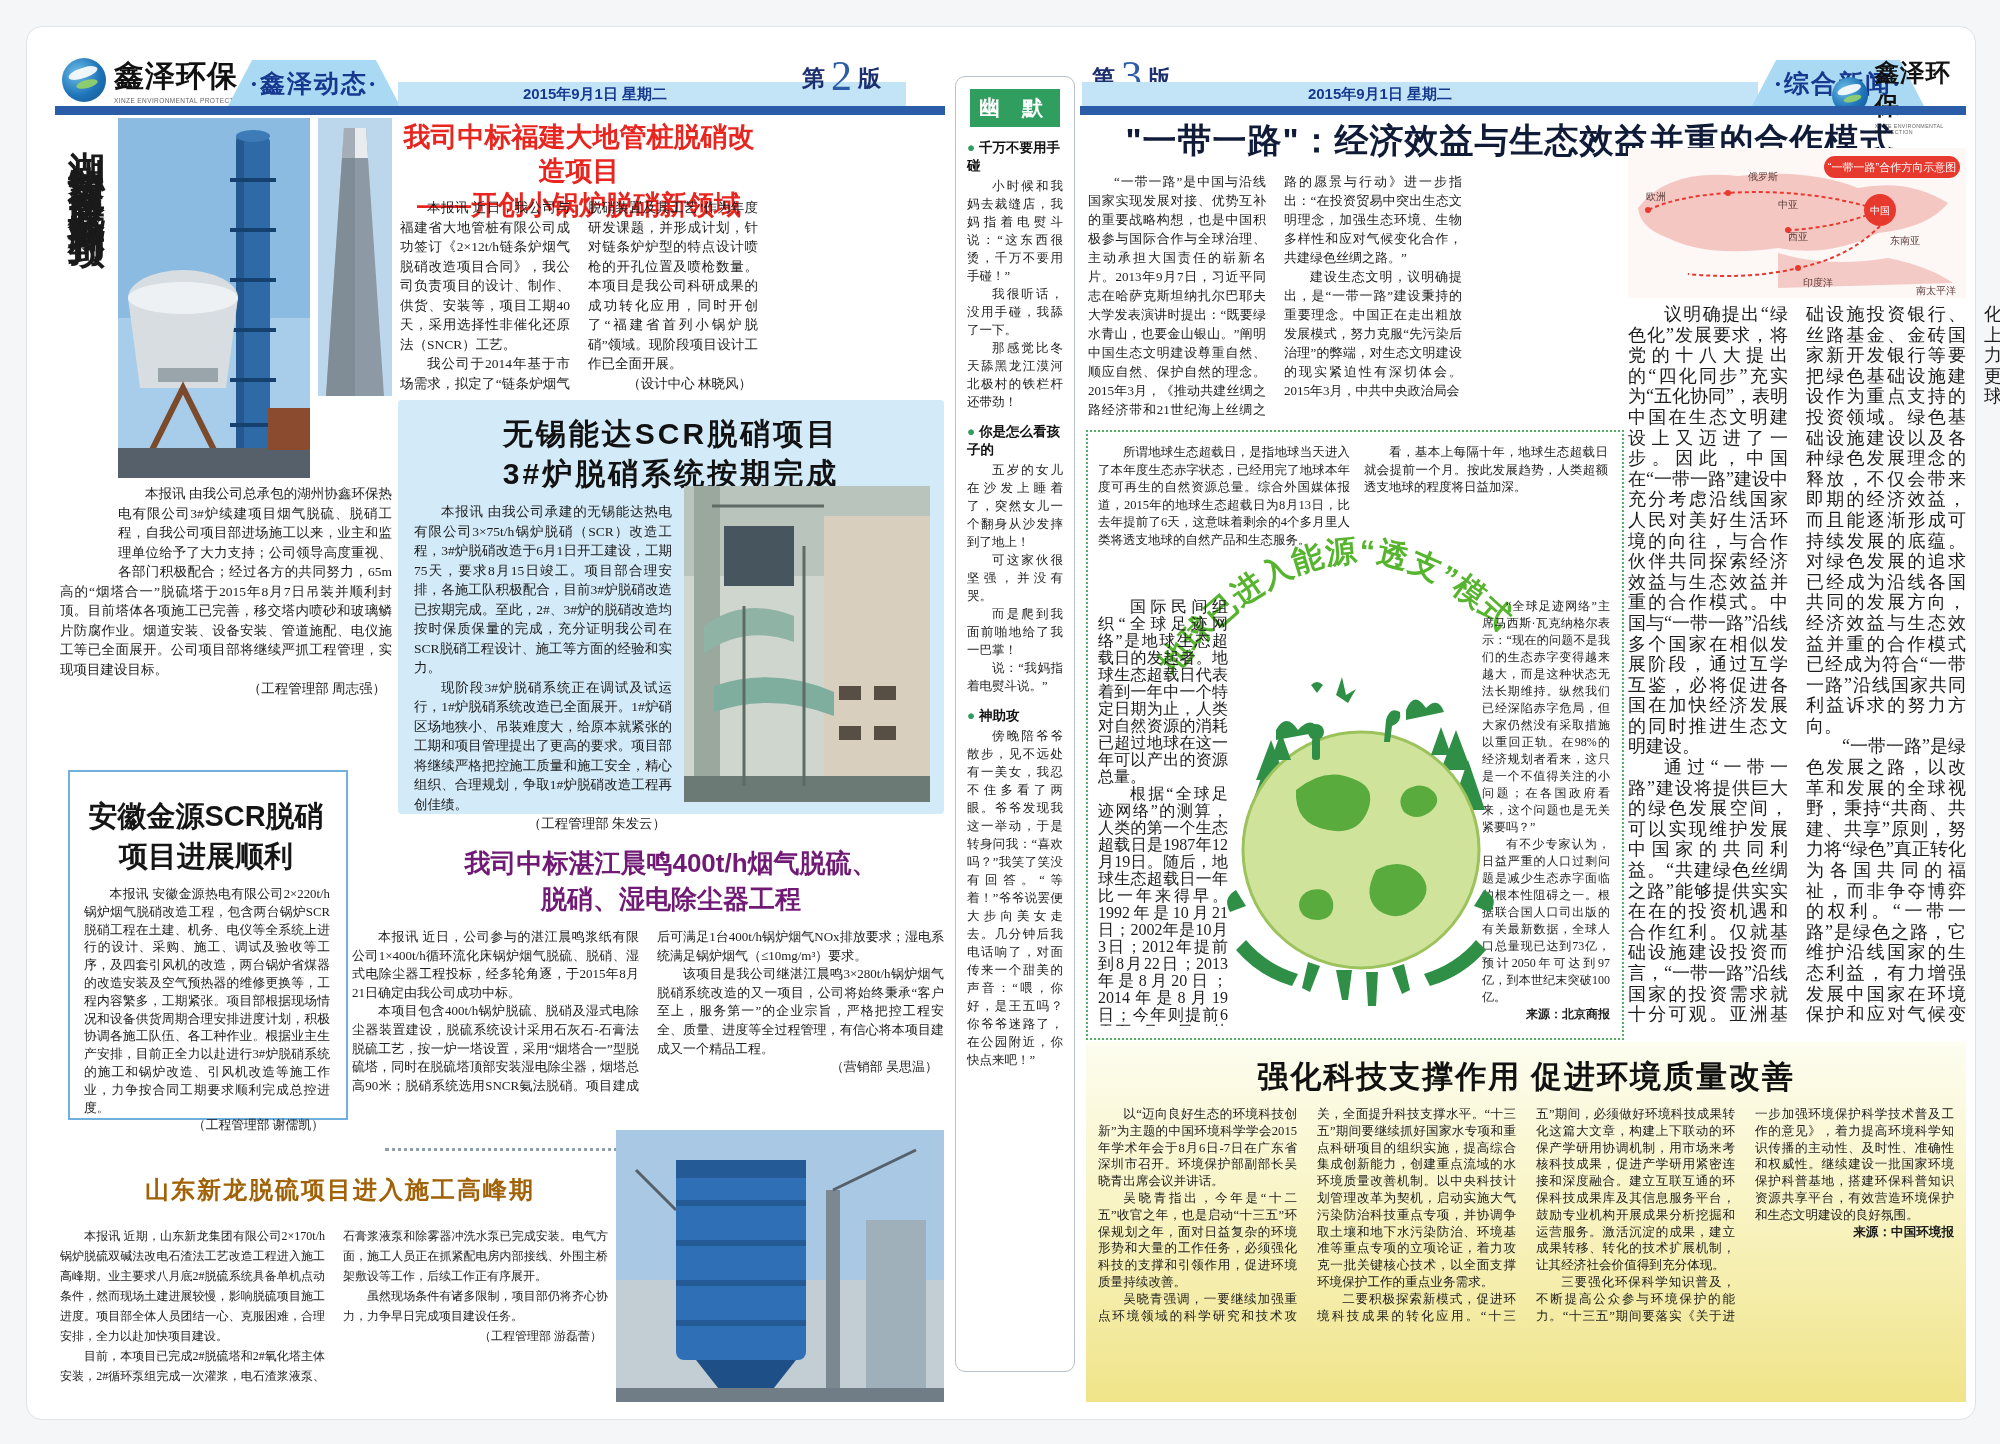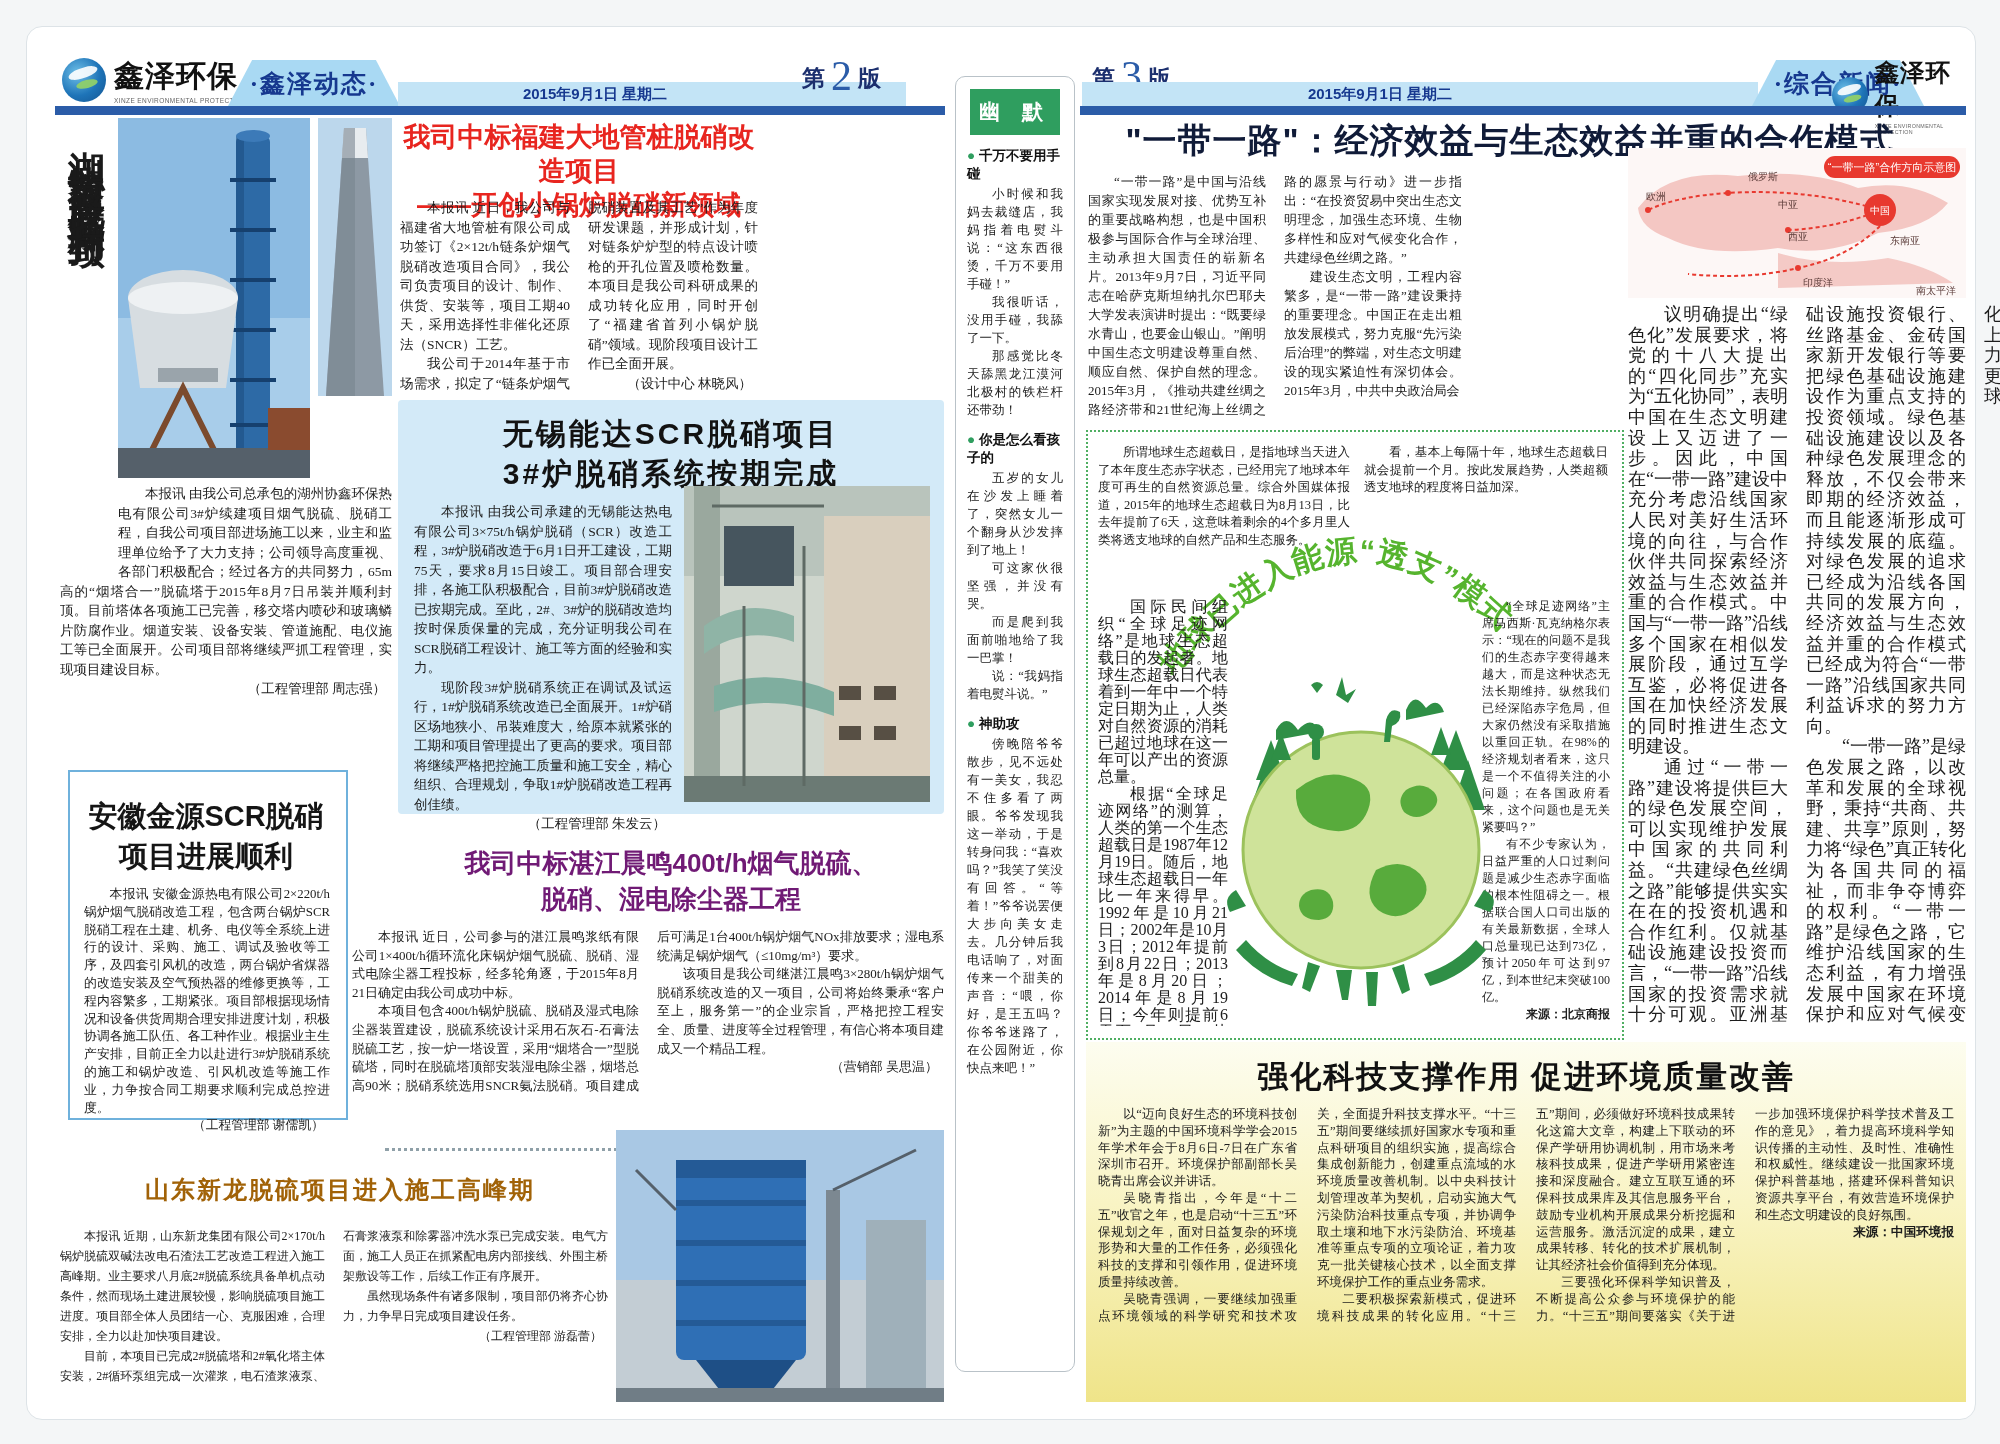--- a/index.html
+++ b/index.html
@@ -231,21 +231,21 @@
     <rect x="250" y="90" width="60" height="170" fill="#9fb0ba"></rect>
     <g stroke="#55606a" stroke-width="3" fill="none">
         <path d="M217 60 L300 20"></path>
         <path d="M20 40 L60 80"></path>
       </g>
     <rect x="0" y="258" width="328" height="14" fill="#707d86"></rect>
   </svg>
 </div>
 
 <div class="abs humor" style="left:955px;top:76px;width:118px;height:1294px;">
-  <div class="humor-head" style="margin:12px 14px 0 14px;height:46px;">幽 默</div>
+  <div class="humor-head" style="margin:12px 14px 0 14px;height:38px;">幽 默</div>
   <div style="padding:0 11px;">
     <h4>千万不要用手碰</h4>
     <div class="txt jt">
       <p>小时候和我妈去裁缝店，我妈指着电熨斗说：“这东西很烫，千万不要用手碰！”</p>
       <p>我很听话，没用手碰，我舔了一下。</p>
       <p>那感觉比冬天舔黑龙江漠河北极村的铁栏杆还带劲！</p>
     </div>
     <h4>你是怎么看孩子的</h4>
     <div class="txt jt">
       <p>五岁的女儿在沙发上睡着了，突然女儿一个翻身从沙发摔到了地上！</p>
@@ -256,21 +256,21 @@
     <h4>神助攻</h4>
     <div class="txt jt">
       <p>傍晚陪爷爷散步，见不远处有一美女，我忍不住多看了两眼。爷爷发现我这一举动，于是转身问我：“喜欢吗？”我笑了笑没有回答。“等着！”爷爷说罢便大步向美女走去。几分钟后我电话响了，对面传来一个甜美的声音：“喂，你好，是王五吗？你爷爷迷路了，在公园附近，你快点来吧！”</p>
     </div>
   </div>
 </div>
 
 <div class="abs htitle ink" style="left:1100px;top:118px;width:820px;font-size:34px;letter-spacing:1px;">"一带一路"：经济效益与生态效益并重的合作模式</div>
 <div class="abs bodytxt jt flow cols2" style="left:1088px;top:172px;width:374px;height:250px;font-size:13px;line-height:19px;">
   <p>“一带一路”是中国与沿线国家实现发展对接、优势互补的重要战略构想，也是中国积极参与国际合作与全球治理、主动承担大国责任的崭新名片。2013年9月7日，习近平同志在哈萨克斯坦纳扎尔巴耶夫大学发表演讲时提出：“既要绿水青山，也要金山银山。”阐明中国生态文明建设尊重自然、顺应自然、保护自然的理念。2015年3月，《推动共建丝绸之路经济带和21世纪海上丝绸之路的愿景与行动》进一步指出：“在投资贸易中突出生态文明理念，加强生态环境、生物多样性和应对气候变化合作，共建绿色丝绸之路。”</p>
-  <p>建设生态文明，工程内容繁多，是“一带一路”建设秉持的重要理念。中国正在走出粗放发展模式，努力克服“先污染后治理”的弊端，对生态文明建设的现实紧迫性有深切体会。2015年3月，中共中央政治局会</p>
+  <p>建设生态文明，议明确提出，是“一带一路”建设秉持的重要理念。中国正在走出粗放发展模式，努力克服“先污染后治理”的弊端，对生态文明建设的现实紧迫性有深切体会。2015年3月，中共中央政治局会</p>
 </div>
 
 <div class="abs" style="left:1628px;top:148px;width:338px;height:150px;">
   <svg width="338" height="150" viewBox="0 0 338 150">
     <rect width="338" height="150" fill="#fdf7f6"></rect>
     <path d="M10 60 Q40 20 110 28 Q180 20 230 40 Q280 30 320 55 Q300 80 250 85 Q200 110 150 100 Q80 110 40 90 Q12 80 10 60 Z" fill="#f4c7c3"></path>
     <path d="M150 105 Q200 120 260 110 Q300 118 325 135 L150 140 Z" fill="#f0b7b2" opacity=".7"></path>
     <circle cx="252" cy="62" r="16" fill="#e8392f"></circle>
     <g stroke="#e8392f" stroke-width="2" fill="none" stroke-dasharray="4 3">
       <path d="M252 62 Q180 40 100 45 Q50 48 20 62"></path>

